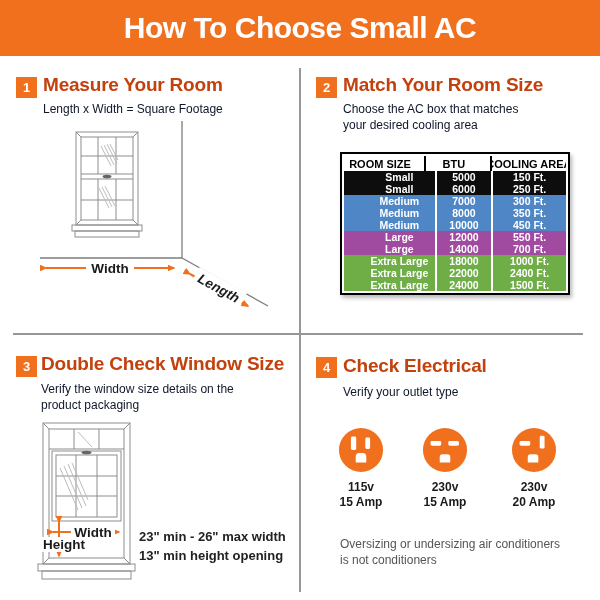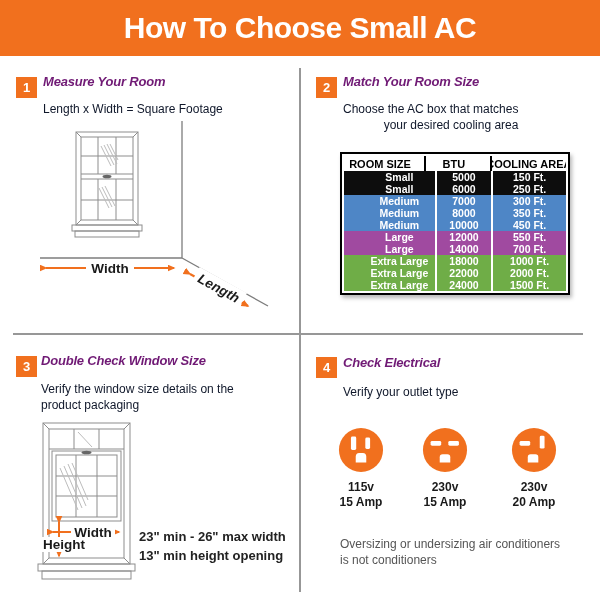--- a/index.html
+++ b/index.html
@@ -11,21 +11,21 @@
           display:flex;align-items:center;justify-content:center;}
   .banner h1{margin:0;font-size:30px;font-weight:700;color:#fff;letter-spacing:-0.5px;}
 
   
   .vdivider{position:absolute;left:299px;top:68px;width:2px;height:524px;background:#979797;}
   .hdivider{position:absolute;left:13px;top:333px;width:570px;height:2px;background:#979797;}
 
   
   .badge{position:absolute;width:21px;height:21px;background:#F1701E;color:#fff;
          font-size:13px;font-weight:700;display:flex;align-items:center;justify-content:center;}
-  .qtitle{position:absolute;margin:0;font-size:13px;font-weight:700;color:#701a75;letter-spacing:-0.2px;font-style:italic;}
+  .qtitle{position:absolute;margin:0;font-size:19px;font-weight:700;color:#c2410c;letter-spacing:-0.2px;}
   .qsub{position:absolute;margin:0;font-size:12px;color:#0f172a;line-height:16px;}
 
   .illus{position:absolute;left:0;}
 
   
   .ac-table{position:absolute;left:340px;top:152px;width:222px;background:#fff;
             border:2px solid #000;padding:2px;box-shadow:2px 3px 4px rgba(0,0,0,0.28);}
   .thead{display:flex;height:15px;align-items:flex-start;}
   .thead .tcell{font-size:11px;font-weight:700;color:#000;}
   .thead .tcell + .tcell{border-left:2px solid #000;margin-left:8px;}
@@ -104,21 +104,21 @@
           <rect x="192" y="279" width="54" height="17" fill="#fff"></rect>
           <text class="svgtext" x="219" y="293" text-anchor="middle" font-size="13.5" font-weight="bold" font-style="italic" fill="#1a1a1a">Length</text>
         </g>
       </g>
     </svg>
   </section>
 
   <section>
     <span class="badge" style="left:316px;top:77px;">2</span>
     <h2 class="qtitle" style="left:343px;top:74px;">Match Your Room Size</h2>
-    <p class="qsub" style="left:343px;top:101px;text-align:right;">
+    <p class="qsub" style="left:343px;top:101px;">
       <span>Choose the AC box that matches</span><br>
       <span>your desired cooling area</span>
     </p>
 
     <div class="ac-table">
       <div class="thead">
         <div class="tcell c1">ROOM SIZE</div>
         <div class="tcell c2">BTU</div>
         <div class="tcell c3">COOLING AREA</div>
       </div>
@@ -159,21 +159,21 @@
             <div class="tcell c3">700 Ft.</div>
           </div>
           <div class="trow" style="background: rgb(111, 173, 71);">
             <div class="tcell c1">Extra Large</div>
             <div class="tcell c2">18000</div>
             <div class="tcell c3">1000 Ft.</div>
           </div>
           <div class="trow" style="background: rgb(111, 173, 71);">
             <div class="tcell c1">Extra Large</div>
             <div class="tcell c2">22000</div>
-            <div class="tcell c3">2000 Ft.</div>
+            <div class="tcell c3">2400 Ft.</div>
           </div>
           <div class="trow" style="background: rgb(111, 173, 71);">
             <div class="tcell c1">Extra Large</div>
             <div class="tcell c2">24000</div>
             <div class="tcell c3">1500 Ft.</div>
           </div>
         </div>
     </div>
   </section>
 

